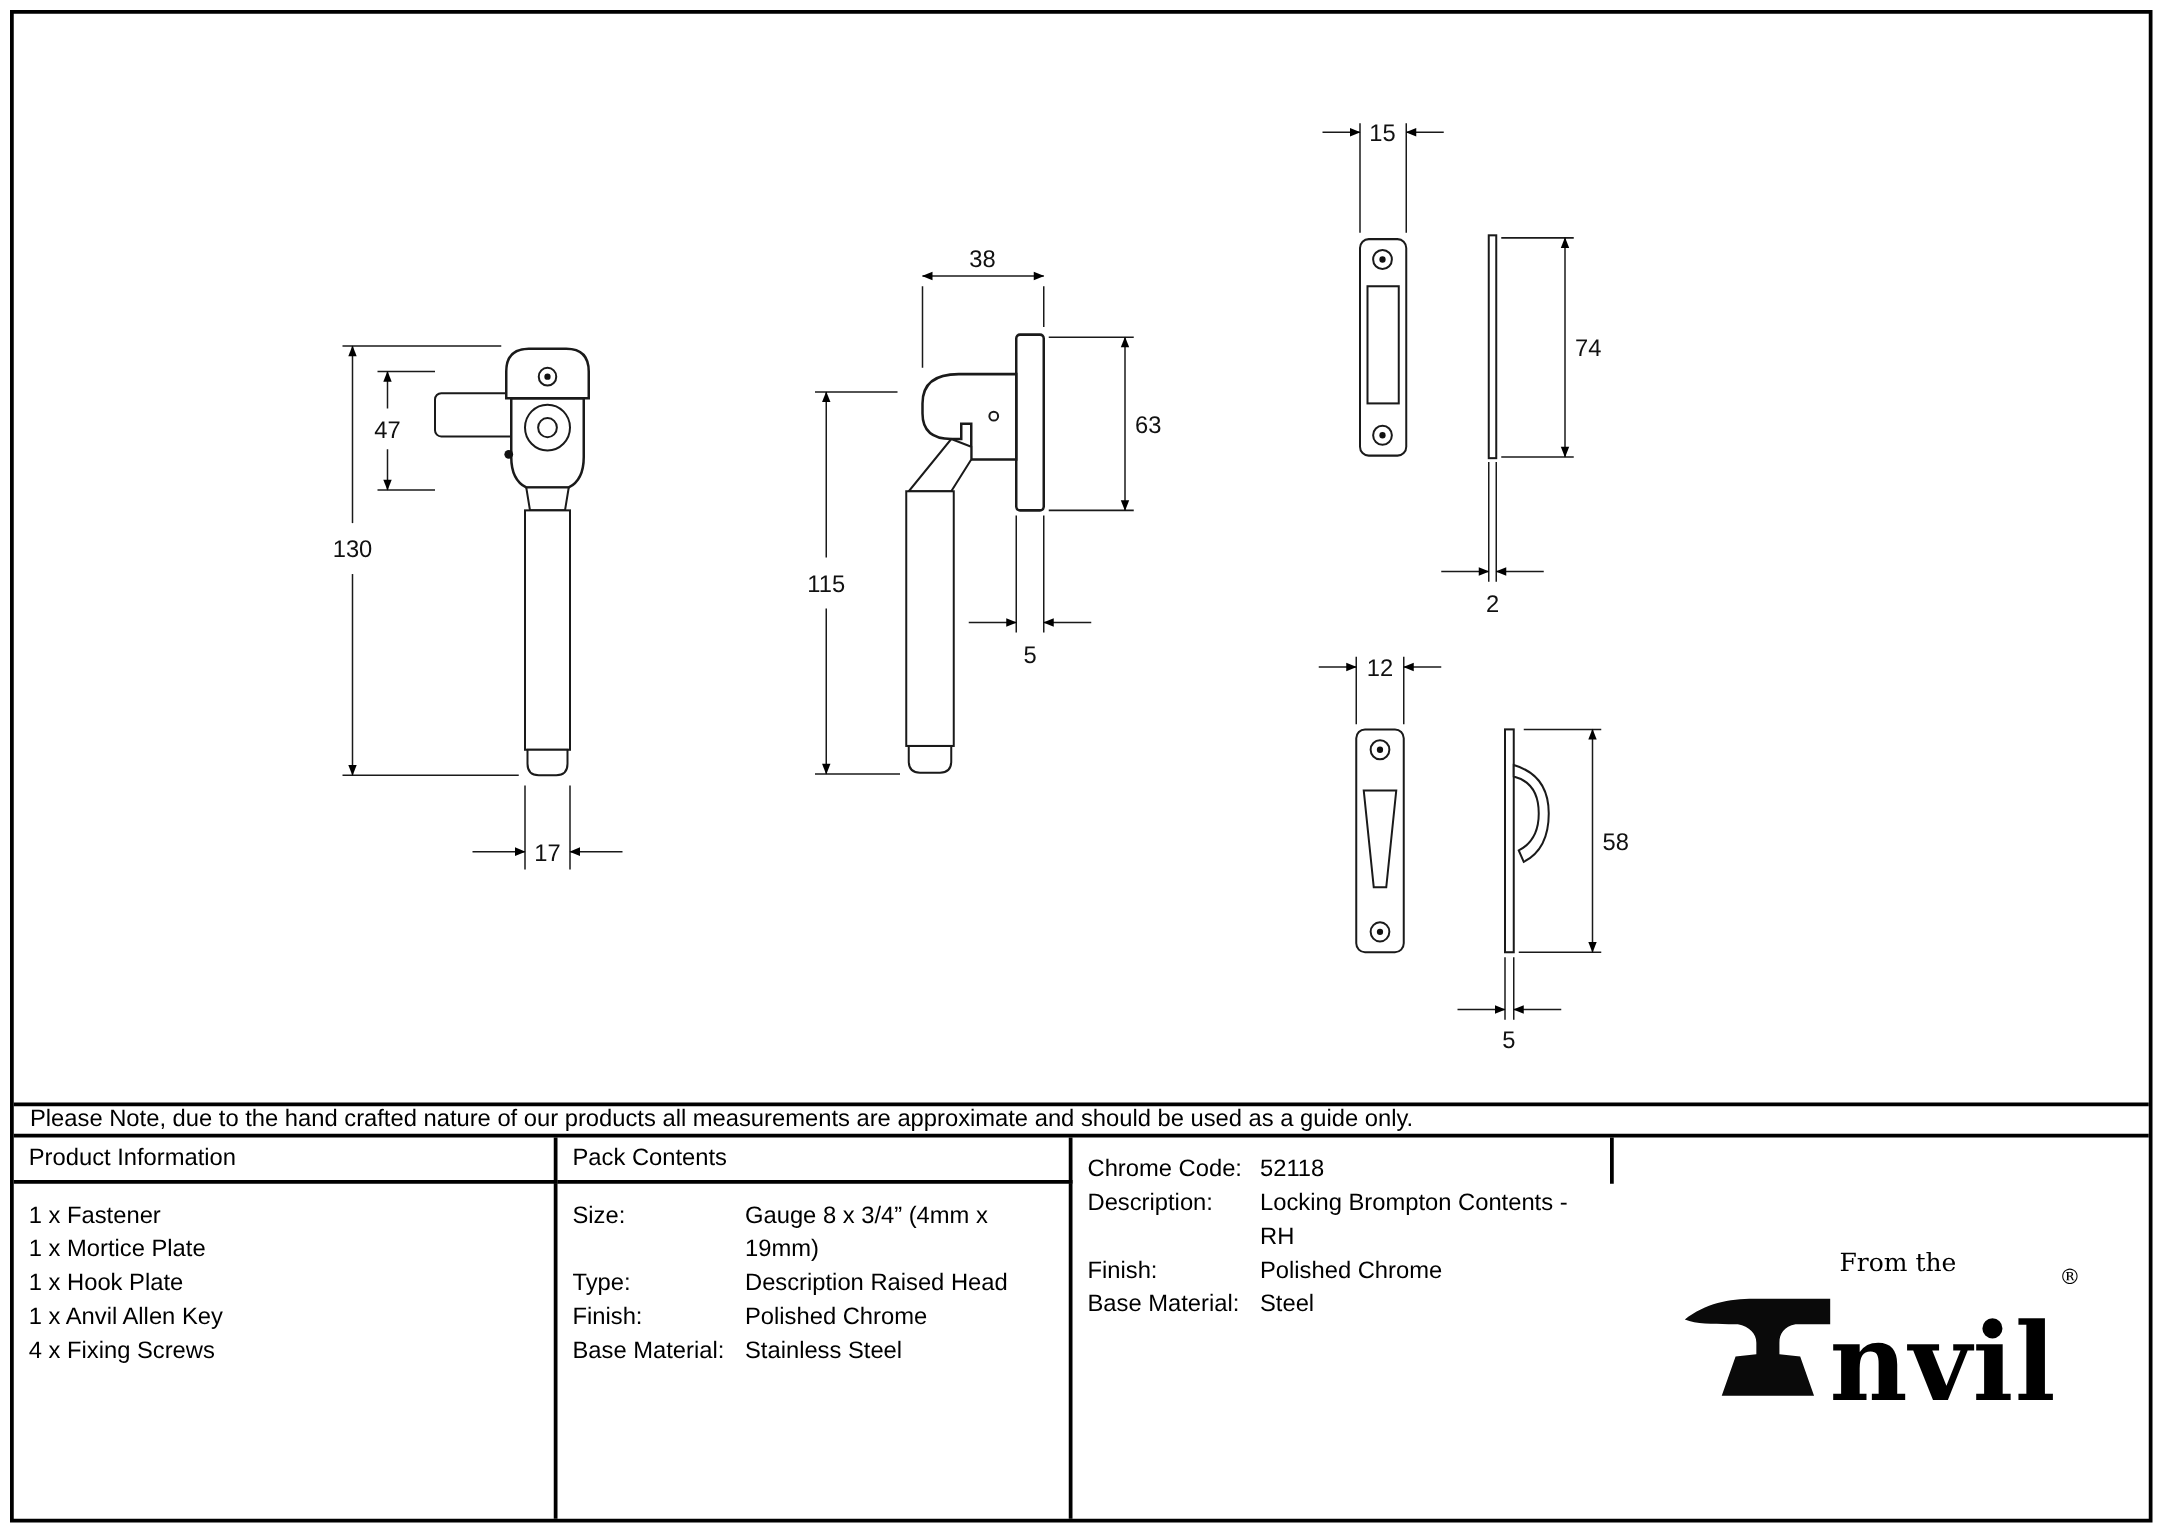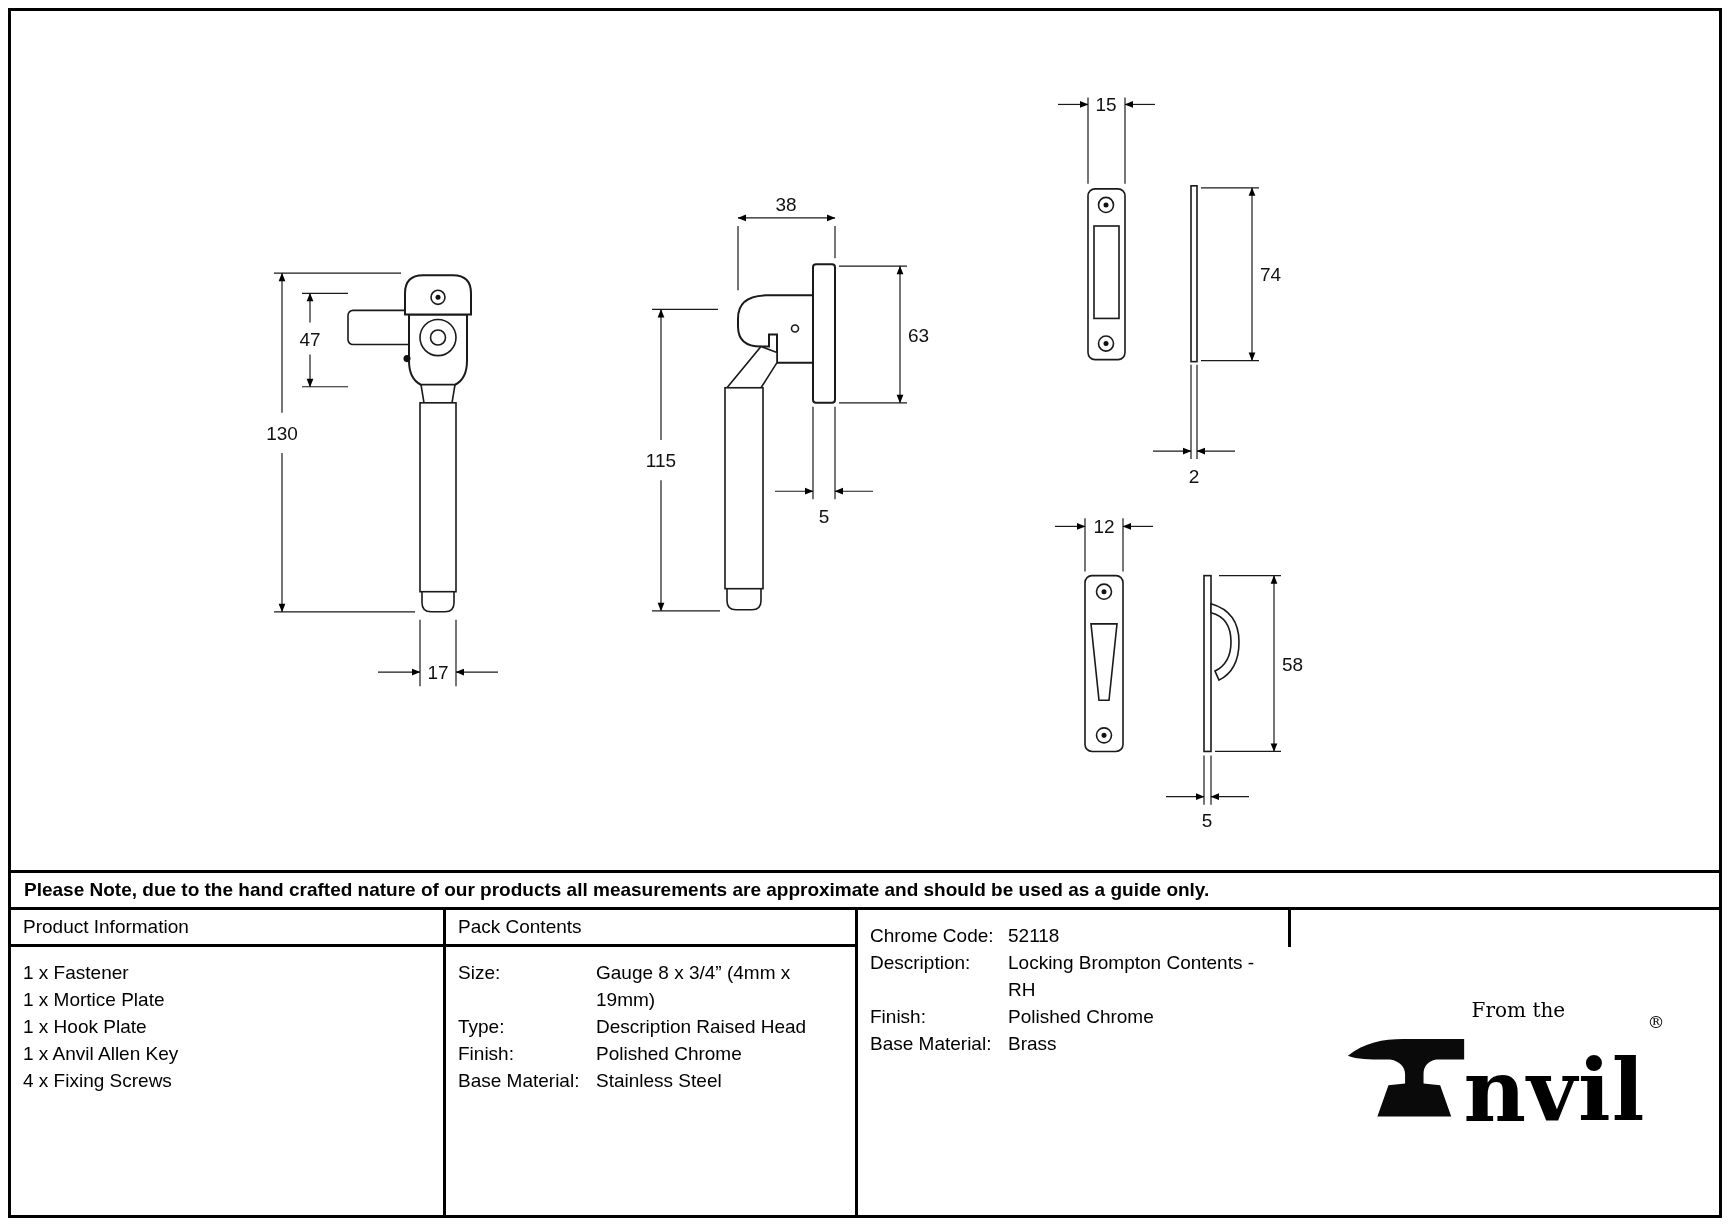--- a/index.html
+++ b/index.html
@@ -14,22 +14,22 @@
   }
   .drawing-area { flex:1 1 auto; overflow:hidden; }
   .drawing-area svg { width:100%; height:100%; display:block; }
 
   .part  { fill:#ffffff; stroke:#1a1a1a; stroke-width:2; }
   .partt { fill:#ffffff; stroke:#1a1a1a; stroke-width:1.6; }
   .dim   { stroke:#1a1a1a; stroke-width:1.2; fill:none; }
   .dimtxt{ font-family:"Liberation Sans","DejaVu Sans",sans-serif; font-size:19px; fill:#111; }
 
   .note-row {
-    flex:0 0 auto; height:37px; border-top:3px solid #000;
-    display:flex; align-items:center; padding:0 13px; font-size:19px;font-weight:bold;
+    flex:0 0 auto; height:25px; border-top:3px solid #000;
+    display:flex; align-items:center; padding:0 13px; font-size:19px;
   }
   .spec-table {
     flex:0 0 auto; border-top:3px solid #000;
     display:grid; grid-template-columns:435px 412px 433px 1fr;
     grid-template-rows:37px 268px;
   }
   .hcell { border-right:3px solid #000; border-bottom:3px solid #000;
            display:flex; align-items:center; padding:0 12px; font-size:19px; }
   .bcell { border-right:3px solid #000; padding:12px 12px 0 12px; font-size:19px; }
   .kv { display:flex; line-height:27px; }
@@ -243,21 +243,21 @@
       <div class="kv">
         <span class="k">Description:</span>
         <span class="v">Locking Brompton Contents - RH</span>
       </div>
       <div class="kv">
         <span class="k">Finish:</span>
         <span class="v">Polished Chrome</span>
       </div>
       <div class="kv">
         <span class="k">Base Material:</span>
-        <span class="v">Brass</span>
+        <span class="v">Steel</span>
       </div>
     </div>
 
     <div class="bcell">
       <div class="pc-item">1 x Fastener</div>
       <div class="pc-item">1 x Mortice Plate</div>
       <div class="pc-item">1 x Hook Plate</div>
       <div class="pc-item">1 x Anvil Allen Key</div>
       <div class="pc-item">4 x Fixing Screws</div>
     </div>

